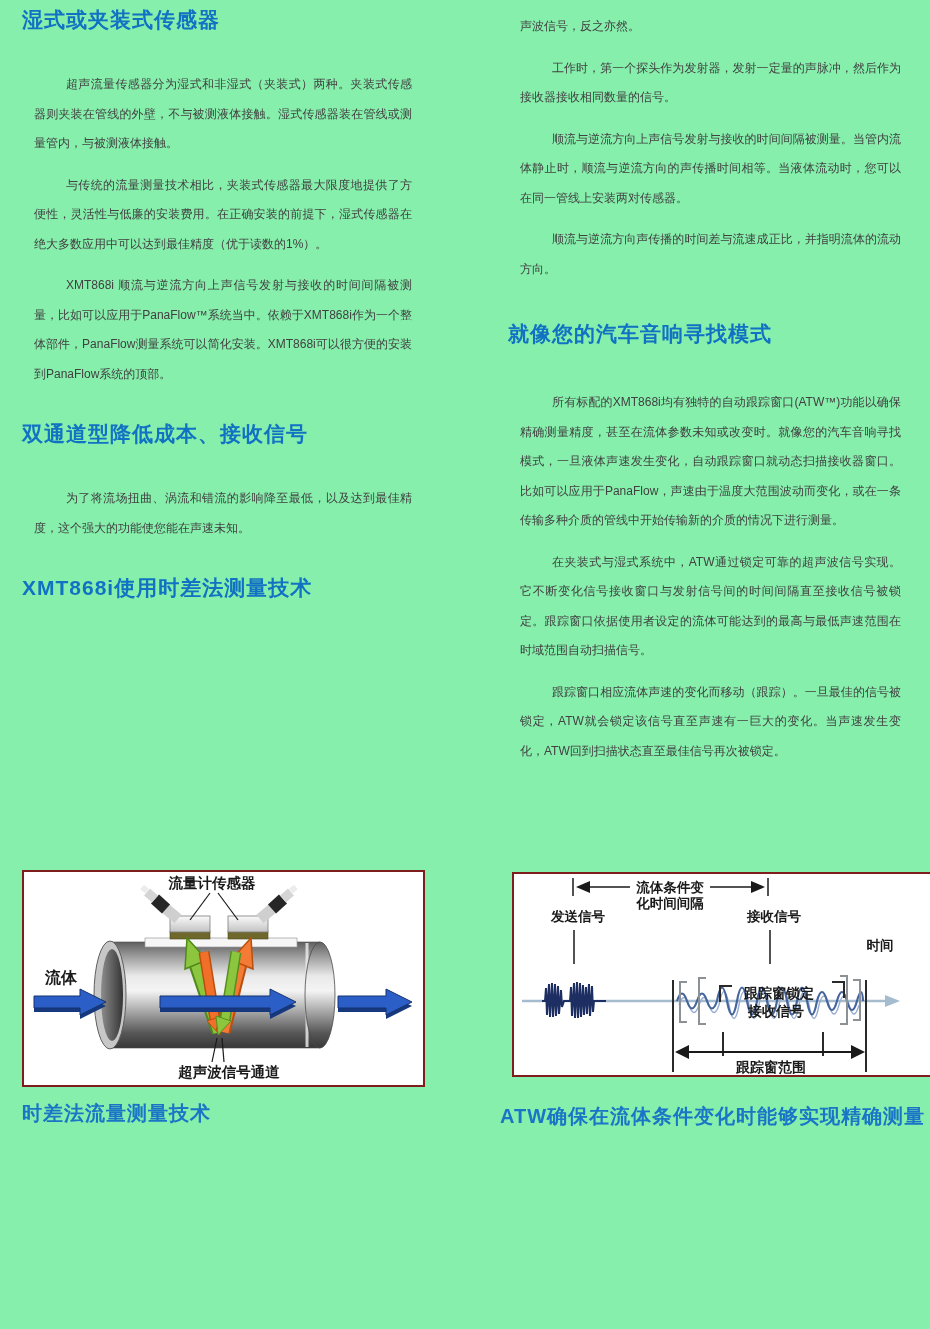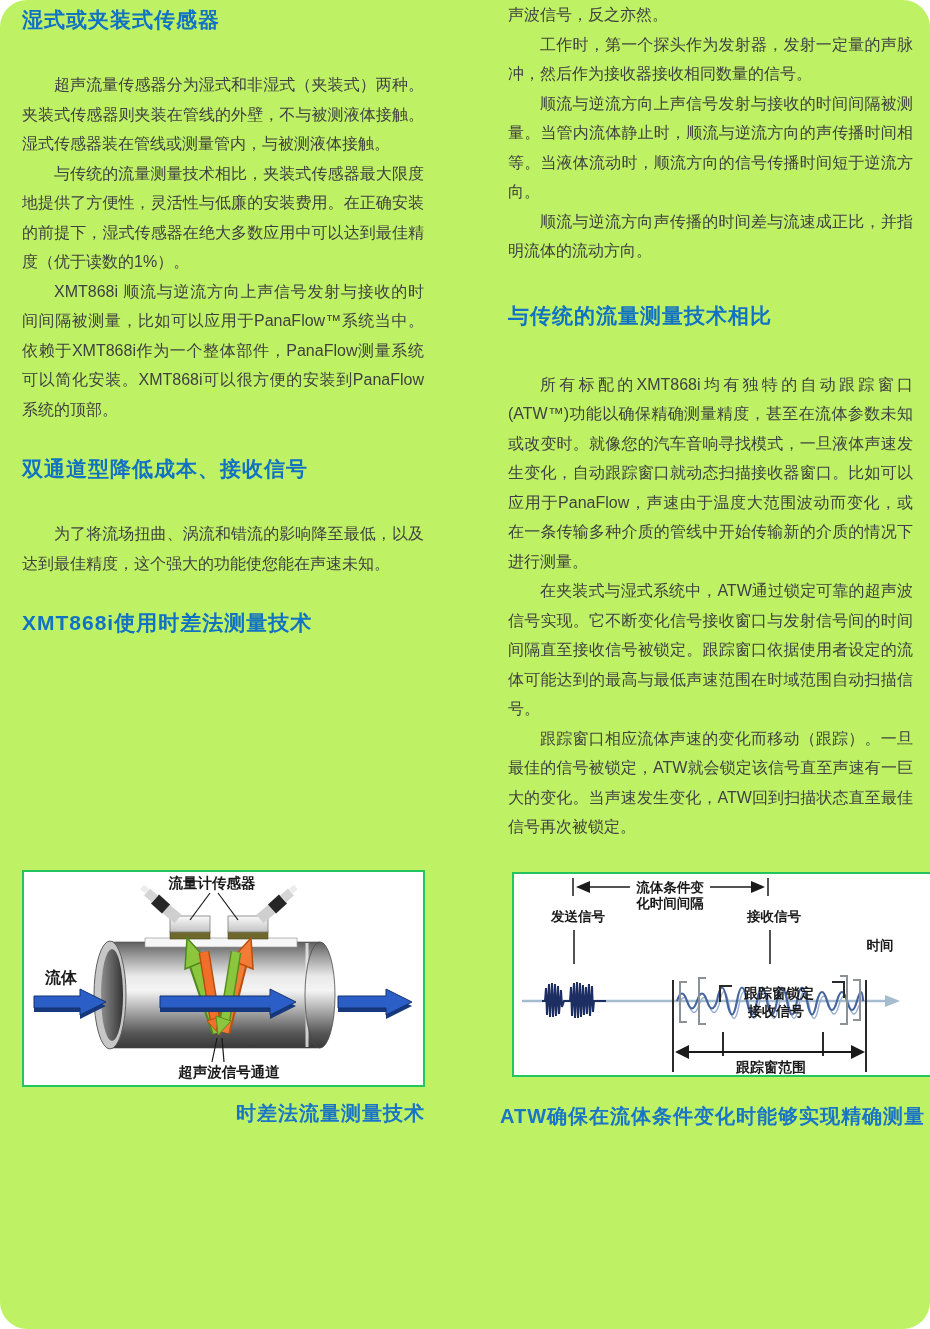--- a/index.html
+++ b/index.html
@@ -1,42 +1,41 @@
 <!DOCTYPE html>
 <html><head>
 <meta charset="utf-8">
 <style>
   html,body{margin:0;padding:0;background:#ffffff;}
   .page{
-    position:relative;width:930px;height:1329px;background:#bef264;overflow:hidden;
+    position:relative;width:930px;height:1329px;background:#86efac;overflow:hidden;
     font-family:"Liberation Sans","DejaVu Sans",sans-serif;
-    border-radius:27px;
   }
   .col{position:absolute;}
   .col-left{left:22px;top:6px;width:402px;}
   .col-right{left:508px;top:0;width:405px;}
   h2.sec{
     font-size:21px;line-height:28px;font-weight:bold;color:#1172c3;
     margin:31px 0 36px 0;letter-spacing:1px;
   }
   h2.sec.first{margin-top:0;}
   .col-right h2.sec{margin:36px 0 40px 0;}
   p.body{
-    margin:0;font-size:16px;line-height:29.5px;color:#414141;
+    margin:12px;font-size:12px;line-height:29.5px;color:#414141;
     text-align:justify;text-justify:inter-ideograph;text-indent:32px;
   }
   p.body.cont{text-indent:0;}
   .figure{
-    position:absolute;background:#ffffff;border:2px solid #22c55e;box-sizing:border-box;
+    position:absolute;background:#ffffff;border:2px solid #7f1d1d;box-sizing:border-box;
   }
   .fig-flow{left:22px;top:870px;width:403px;height:217px;}
   .fig-atw{left:512px;top:872px;width:467px;height:205px;}
   .caption{
     position:absolute;font-size:20px;font-weight:bold;color:#1a75c6;
-    text-align:right;letter-spacing:1px;white-space:nowrap;
+    text-align:left;letter-spacing:1px;white-space:nowrap;
   }
   .cap-flow{left:22px;top:1100px;width:403px;}
   .cap-atw{left:500px;top:1103px;width:425px;}
   svg{display:block;}
   .diag-label{font-family:"Liberation Sans","DejaVu Sans",sans-serif;fill:#1a1a1a;}
 </style>
 </head>
 <body>
 
 <div class="page">
@@ -49,24 +48,24 @@
 
     <h2 class="sec">双通道型降低成本、接收信号</h2>
     <p class="body">为了将流场扭曲、涡流和错流的影响降至最低，以及达到最佳精度，这个强大的功能使您能在声速未知。</p>
 
     <h2 class="sec">XMT868i使用时差法测量技术</h2>
   </div>
 
   <div class="col col-right">
     <p class="body cont">声波信号，反之亦然。</p>
     <p class="body">工作时，第一个探头作为发射器，发射一定量的声脉冲，然后作为接收器接收相同数量的信号。</p>
-    <p class="body">顺流与逆流方向上声信号发射与接收的时间间隔被测量。当管内流体静止时，顺流与逆流方向的声传播时间相等。当液体流动时，顺流方向的信号传播时间短于逆流方向。</p>
+    <p class="body">顺流与逆流方向上声信号发射与接收的时间间隔被测量。当管内流体静止时，顺流与逆流方向的声传播时间相等。当液体流动时，您可以在同一管线上安装两对传感器。</p>
     <p class="body">顺流与逆流方向声传播的时间差与流速成正比，并指明流体的流动方向。</p>
 
-    <h2 class="sec">与传统的流量测量技术相比</h2>
+    <h2 class="sec">就像您的汽车音响寻找模式</h2>
     <p class="body">所有标配的XMT868i均有独特的自动跟踪窗口(ATW™)功能以确保精确测量精度，甚至在流体参数未知或改变时。就像您的汽车音响寻找模式，一旦液体声速发生变化，自动跟踪窗口就动态扫描接收器窗口。比如可以应用于PanaFlow，声速由于温度大范围波动而变化，或在一条传输多种介质的管线中开始传输新的介质的情况下进行测量。</p>
     <p class="body">在夹装式与湿式系统中，ATW通过锁定可靠的超声波信号实现。它不断变化信号接收窗口与发射信号间的时间间隔直至接收信号被锁定。跟踪窗口依据使用者设定的流体可能达到的最高与最低声速范围在时域范围自动扫描信号。</p>
     <p class="body">跟踪窗口相应流体声速的变化而移动（跟踪）。一旦最佳的信号被锁定，ATW就会锁定该信号直至声速有一巨大的变化。当声速发生变化，ATW回到扫描状态直至最佳信号再次被锁定。</p>
   </div>
 
   <div class="figure fig-flow">
     <svg width="399" height="213" viewBox="0 0 399 213">
       <defs>
         <linearGradient id="pipeGrad" x1="0" y1="0" x2="0" y2="1">
           <stop offset="0" stop-color="#5f5f5f"></stop>

